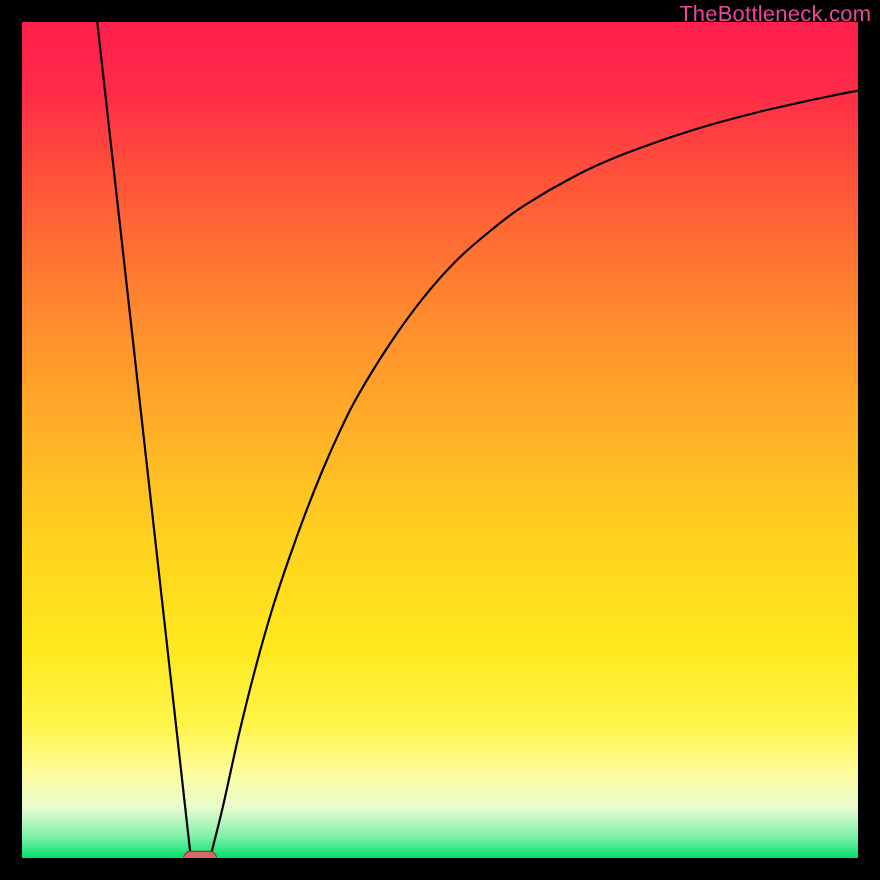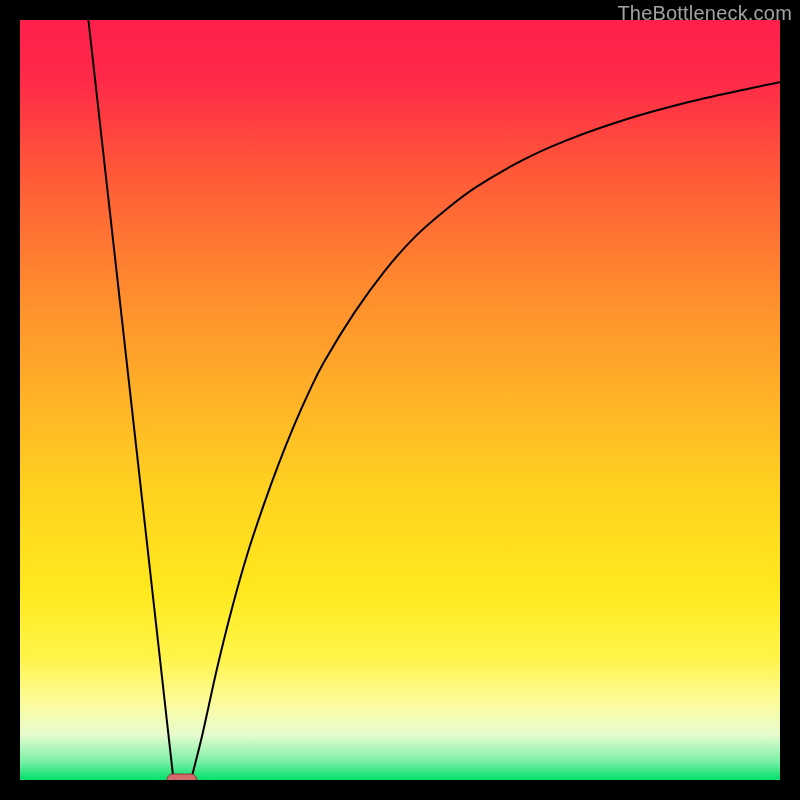--- a/index.html
+++ b/index.html
@@ -21,21 +21,21 @@
     position: absolute;
     left: 20px;
     top: 20px;
     width: 760px;
     height: 760px;
   }
   .watermark {
     position: absolute;
     top: 2px;
     right: 8px;
-    color: #a3a3a3;
+    color: #ec4899;
     font-size: 20px;
     font-weight: 500;
     letter-spacing: 0.2px;
     user-select: none;
   }
 </style>
 </head>
 <body>
 
 <div class="frame">

